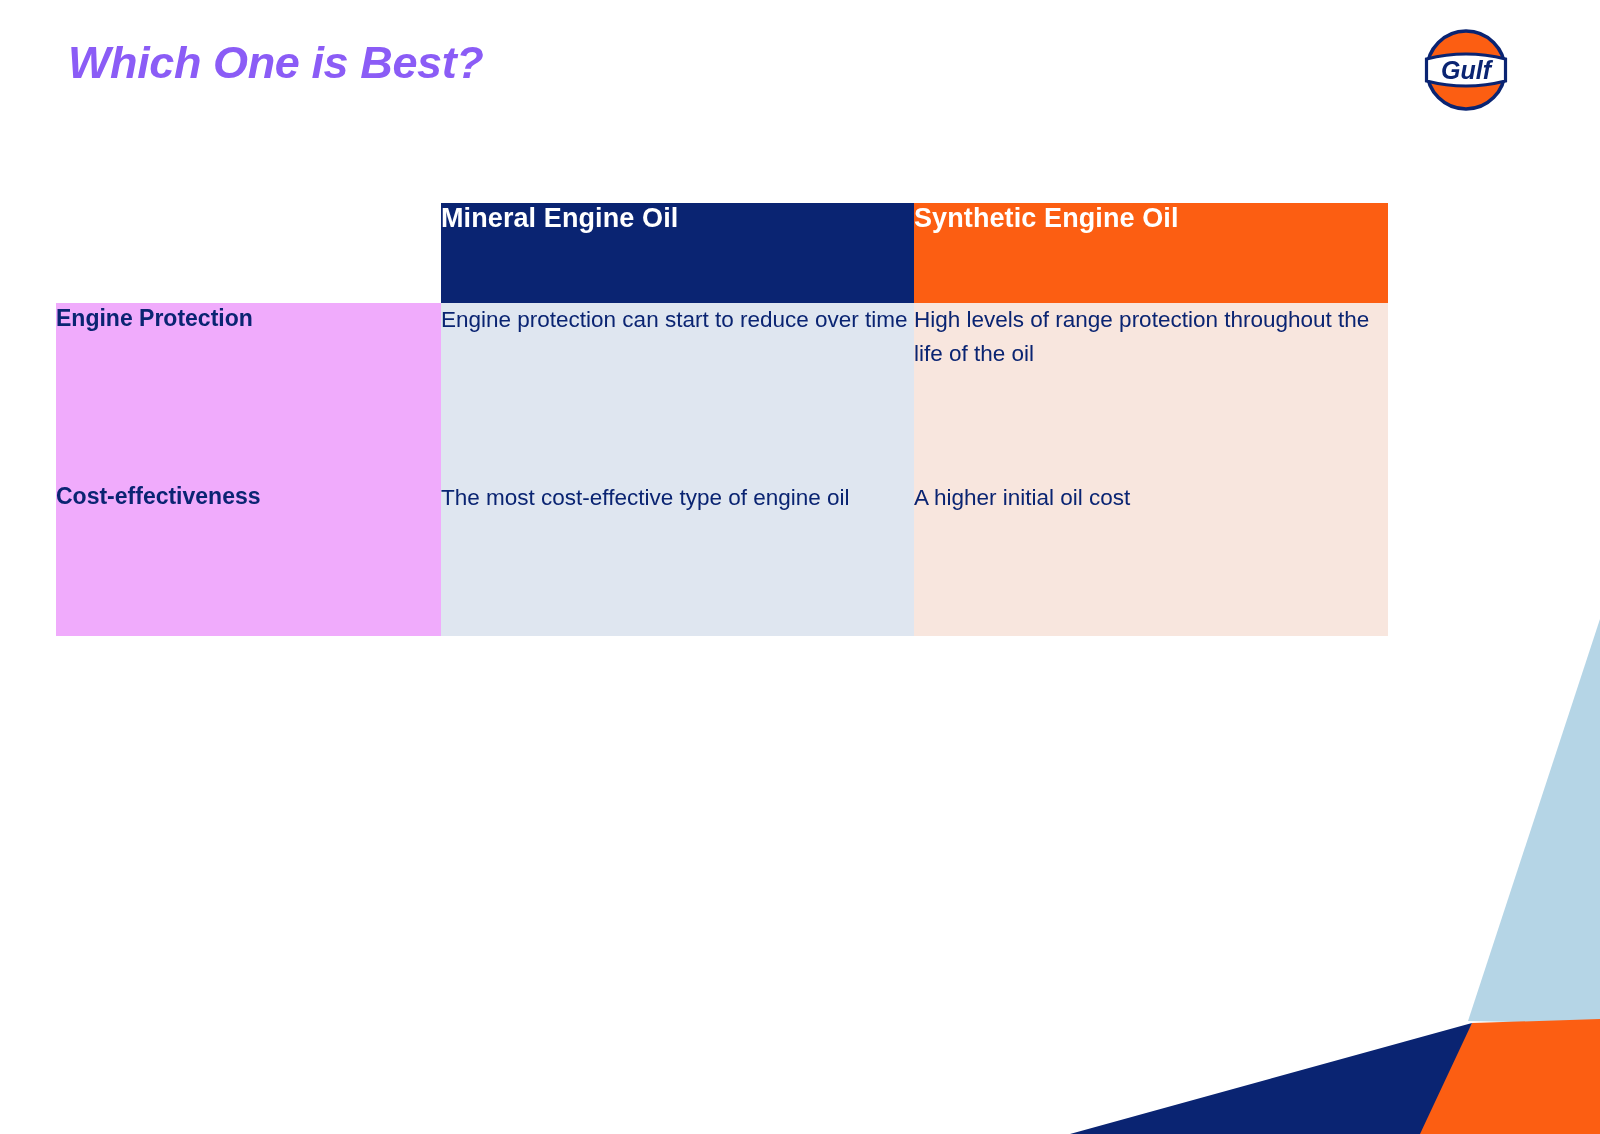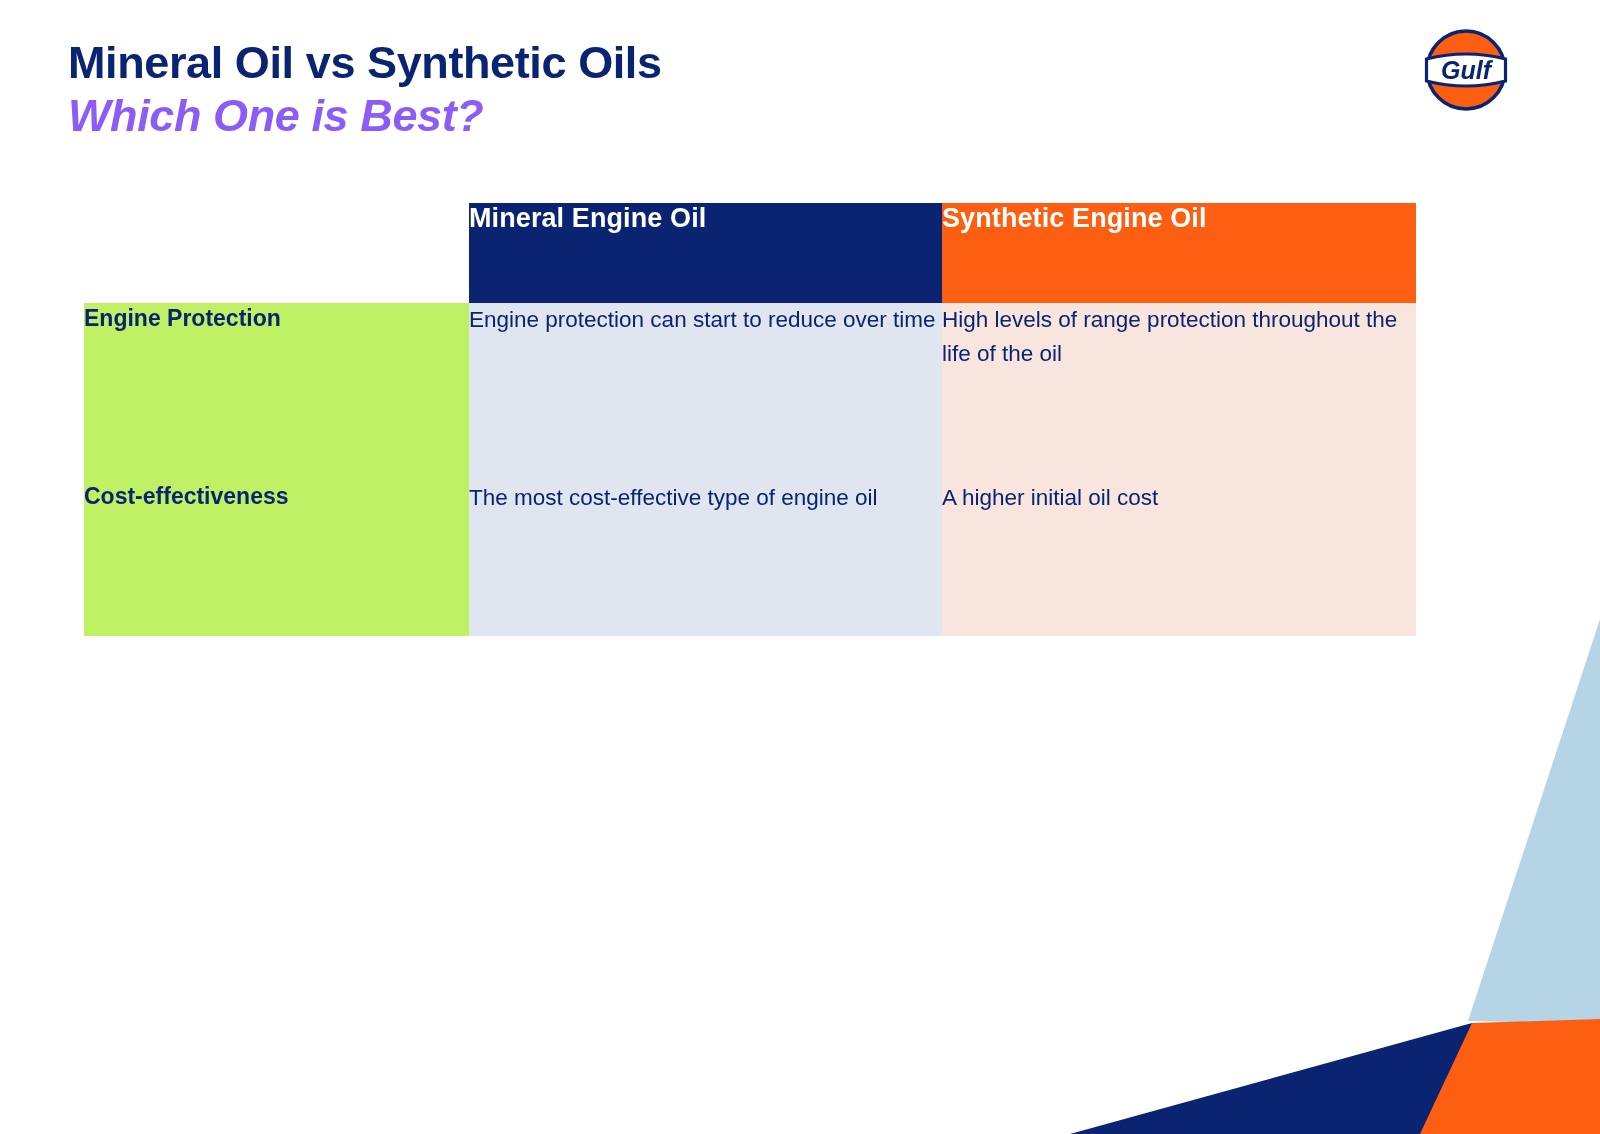--- a/index.html
+++ b/index.html
@@ -57,21 +57,21 @@
     left: 1424px;
     top: 29px;
     width: 84px;
     height: 82px;
     z-index: 3;
   }
 
   
   .comparison-table {
     position: absolute;
-    left: 84px;
+    left: 56px;
     top: 203px;
     width: 1332px;
     z-index: 2;
     border-collapse: collapse;
     table-layout: fixed;
   }
   .comparison-table col.c-label  { width: 385px; }
   .comparison-table col.c-mineral{ width: 473px; }
   .comparison-table col.c-synth  { width: 474px; }
 
@@ -109,40 +109,39 @@
     font-weight: normal;
     color: #0a2472;
     line-height: 1.52;
     padding: 42px 34px 30px 26px;
   }
 
   tr.row-a .row-label   { background: #ffffff; }
   tr.row-a .cell-mineral{ background: #e8eef7; }
   tr.row-a .cell-synth  { background: #fdeee5; }
 
-  tr.row-b .row-label   { background: #bef264; }
+  tr.row-b .row-label   { background: #f0abfc; }
   tr.row-b .cell-mineral{ background: #dfe6f0; }
   tr.row-b .cell-synth  { background: #f8e6de; }
 
   tr.r1 td { height: 178px; }
   tr.r2 td { height: 178px; }
   tr.r3 td { height: 177px; }
   tr.r4 td { height: 155px; }
 </style>
 </head>
 <body>
 
 <svg class="corner-deco" viewBox="0 0 560 560" width="560" height="560" preserveAspectRatio="none">
   <polygon points="560,45 560,450 428,447" fill="#b5d5e6"></polygon>
   <polygon points="560,445 560,560 370,560 432,449" fill="#fc5e12"></polygon>
   <polygon points="432,449 380,560 30,560" fill="#0a2472"></polygon>
 </svg>
 
 <div class="page-header">
-  <div class="title-line1">Mineral Oil vs Synthetic Oils</div>
   <div class="title-line2">Which One is Best?</div>
 </div>
 
 <svg class="brand-logo" viewBox="0 0 84 82" width="84" height="82">
   <circle cx="42" cy="41" r="39" fill="#fc5e12" stroke="#0a2472" stroke-width="3.5"></circle>
   <path d="M2.5 30 Q42 20 81.5 30 L81.5 52 Q42 62 2.5 52 Z" fill="#ffffff" stroke="#0a2472" stroke-width="3.2"></path>
   <text x="42" y="50" text-anchor="middle" font-family="'Liberation Sans', sans-serif" font-size="25" font-weight="bold" font-style="italic" fill="#0a2472">Gulf</text>
 </svg>
 
 <table class="comparison-table">

